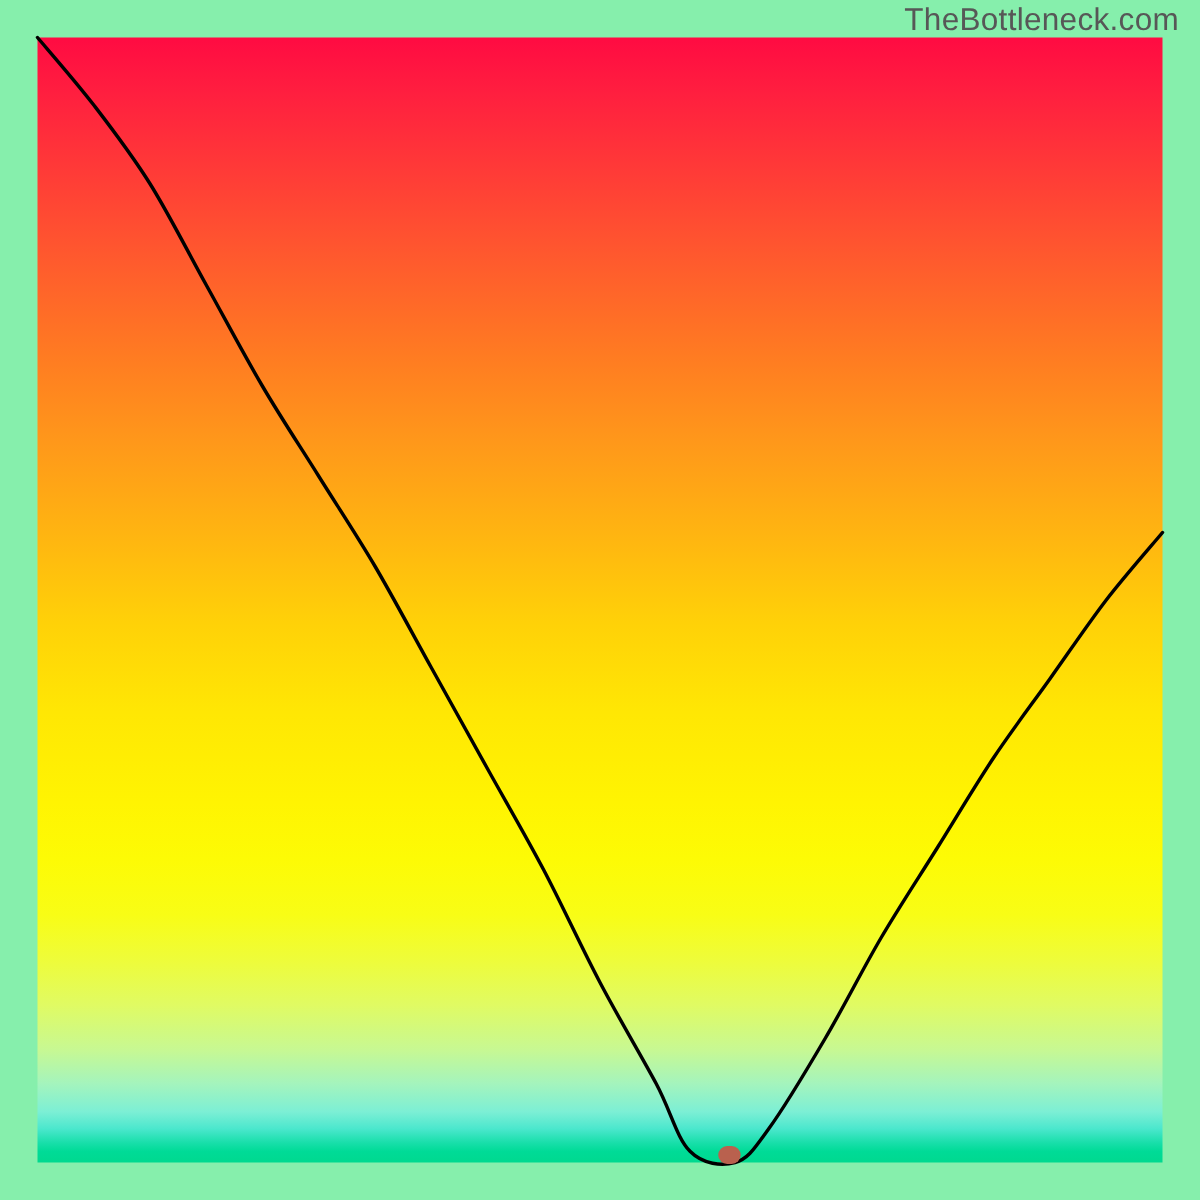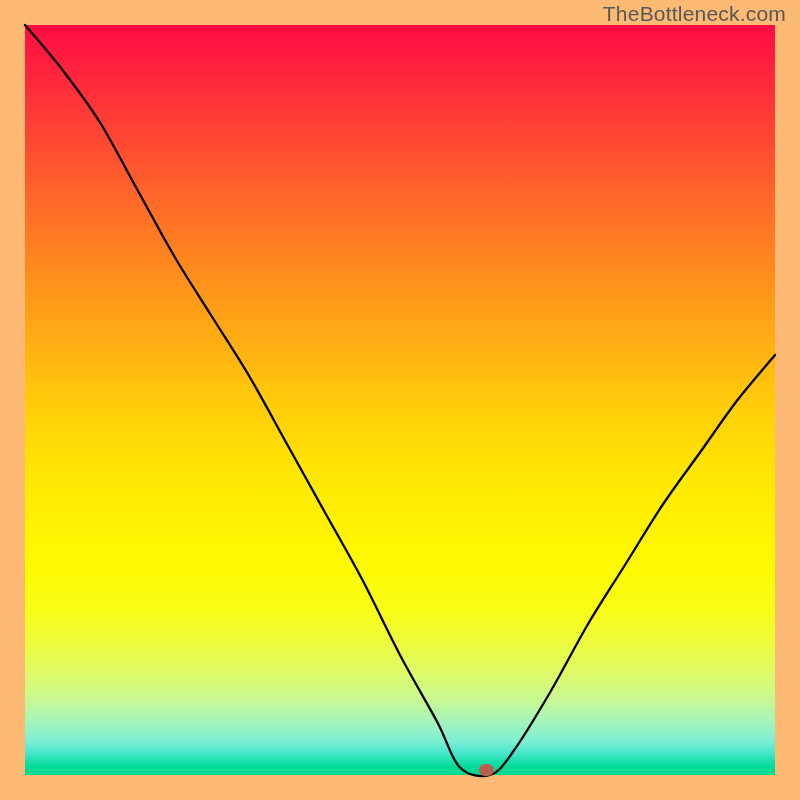--- a/index.html
+++ b/index.html
@@ -8,21 +8,21 @@
     width: 800px;
     height: 800px;
     overflow: hidden;
     background: #000;
     font-family: Arial, Helvetica, sans-serif;
   }
   .frame {
     position: relative;
     width: 800px;
     height: 800px;
-    background: #fdba74;
+    background: #86efac;
   }
   .watermark {
     position: absolute;
     top: 2px;
     right: 14px;
     color: #575757;
     font-size: 21px;
     font-weight: 500;
     letter-spacing: 0.2px;
     z-index: 50;

